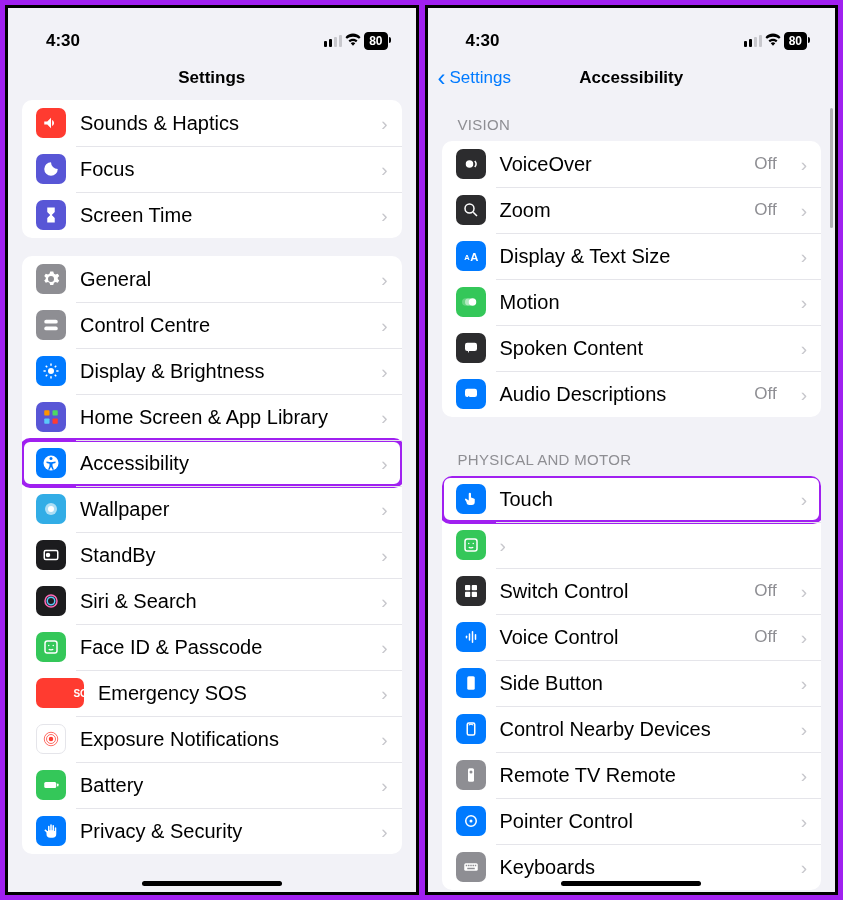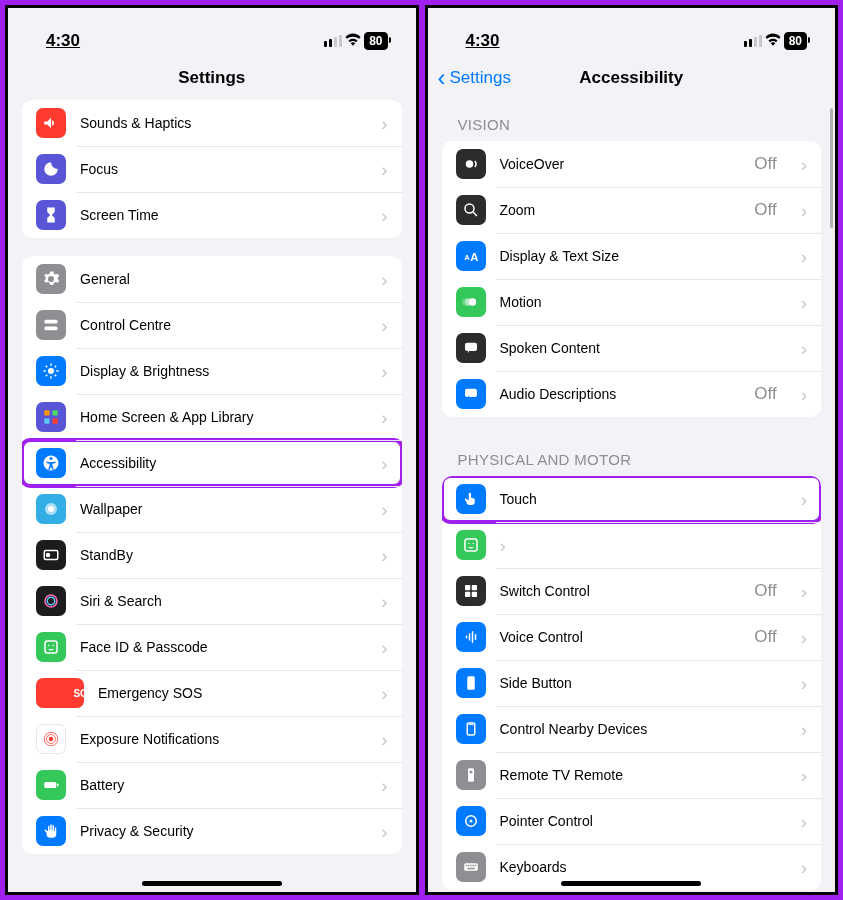--- a/index.html
+++ b/index.html
@@ -21,21 +21,20 @@
   border: 3px solid #000;
 }
 .status-bar {
   height: 48px;
   display: flex;
   align-items: center;
   justify-content: space-between;
   padding: 17px 28px 0 38px;
   font-weight: 600;
   font-size: 17px;
-  text-decoration: underline;
 }
 .status-left { }
 .status-right { display: flex; align-items: center; gap: 2px; }
 .signal-bars { display: inline-flex; align-items: flex-end; gap: 2px; }
 .signal-bars span { width: 3px; background: #000; border-radius: 1px; }
 .signal-bars span.dim { background: #c7c7cc; }
 .signal-bars span:nth-child(1){ height: 6px; }
 .signal-bars span:nth-child(2){ height: 8px; }
 .signal-bars span:nth-child(3){ height: 10px; }
 .signal-bars span:nth-child(4){ height: 12px; }
@@ -113,21 +112,21 @@
   width: 30px; height: 30px;
   border-radius: 7px;
   display: flex;
   align-items: center;
   justify-content: center;
   margin-right: 14px;
   color: #fff;
   flex-shrink: 0;
 }
 .icon svg { width: 18px; height: 18px; }
-.label { flex: 1; font-size: 14px; color: #000; }
+.label { flex: 1; font-size: 20px; color: #000; }
 .value { font-size: 17px; color: #8e8e93; margin-right: 24px; }
 .chev { color: #c7c7cc; font-size: 19px; line-height: 1; }
 .highlight {
   outline: 4px solid #a020f0;
   outline-offset: -2px;
   border-radius: 8px;
 }
 .home-indicator {
   position: absolute;
   bottom: 6px; left: 50%;

